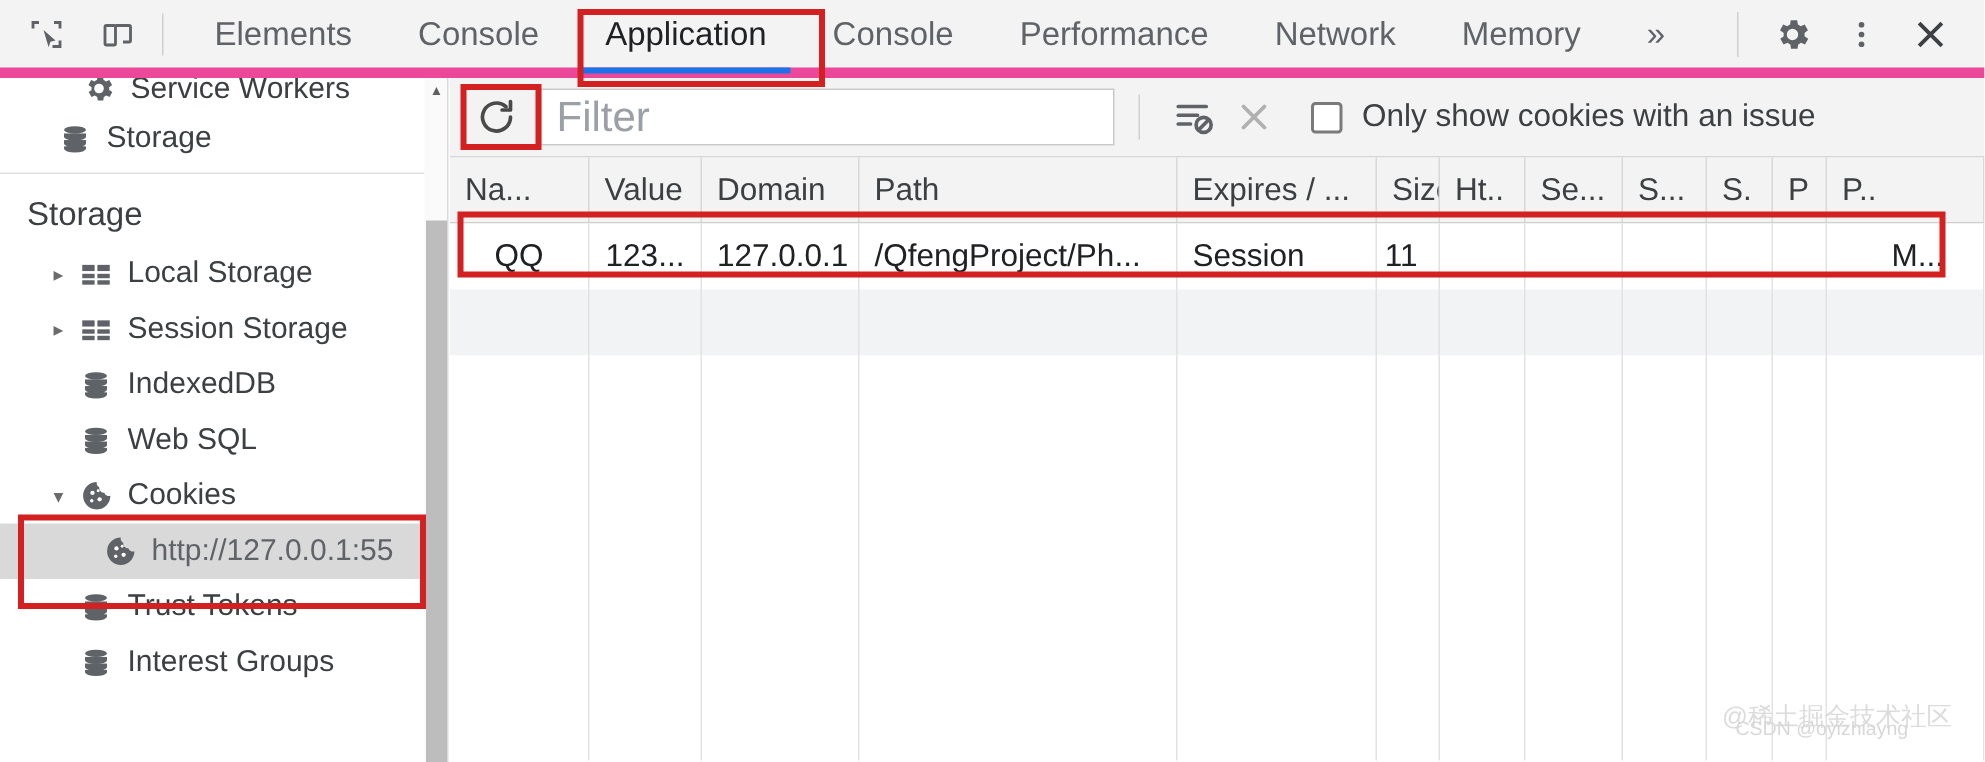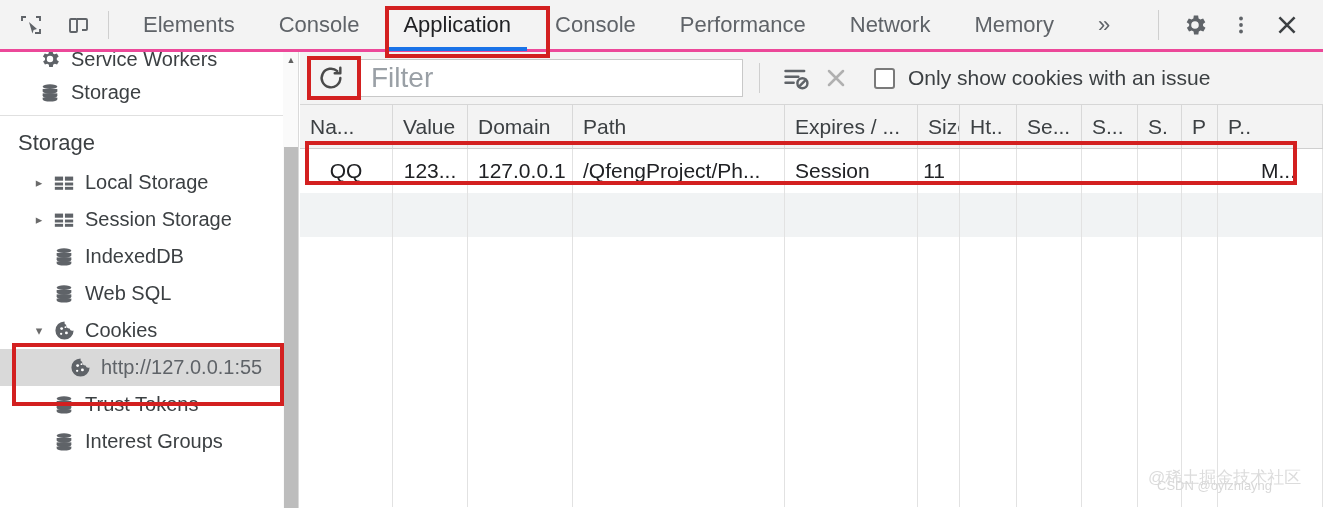--- a/index.html
+++ b/index.html
@@ -8,21 +8,21 @@
     font-family: "Liberation Sans", sans-serif;
     background: #ffffff;
     overflow: hidden;
   }
   #root { position: relative; width: 1323px; height: 508px; }
 
   
   .tabbar {
     position: absolute; left: 0; top: 0; width: 1323px; height: 52px;
     background: #f3f3f3;
-    border-bottom: 3px solid #ec4899;
+    border-bottom: 7px solid #ec4899;
     display: flex; align-items: center;
   }
   .tool-icons { display: flex; align-items: center; padding-left: 14px; gap: 14px; }
   .tool-icon {
     width: 34px; height: 34px; display: flex; align-items: center;
     justify-content: center; color: #5f6368; cursor: pointer;
   }
   .tb-div { width: 1px; height: 28px; background: #cfcfcf; margin: 0 12px; }
   .tabs { display: flex; align-items: center; height: 52px; }
   .tab {
@@ -230,21 +230,21 @@
       <div class="rt-icon">
         <svg width="28" height="28" viewBox="0 0 24 24" fill="none" stroke="#3c4043" stroke-width="2.2">
           <path d="M5.5 5.5l13 13M18.5 5.5l-13 13"></path>
         </svg>
       </div>
     </div>
   </div>
 
   <div class="sidebar">
 
-    <div class="tree-row" style="height:30px;margin-top:-8px;">
+    <div class="tree-row" style="height:30px;margin-top:-8px;margin-left:16px;">
       <span class="tw-spacer"></span>
       <span class="ico">
         <svg width="22" height="22" viewBox="0 0 24 24" fill="#5f6368">
           <path d="M19.4 13a7.9 7.9 0 000-2l2.1-1.6-2-3.5-2.5 1a7.6 7.6 0 00-1.7-1l-.4-2.7h-4l-.4 2.7a7.6 7.6 0 00-1.7 1l-2.5-1-2 3.5L6.6 11a7.9 7.9 0 000 2l-2.1 1.6 2 3.5 2.5-1c.5.4 1.1.8 1.7 1l.4 2.7h4l.4-2.7c.6-.2 1.2-.6 1.7-1l2.5 1 2-3.5L19.4 13zM12 15.5A3.5 3.5 0 1115.5 12 3.5 3.5 0 0112 15.5z"></path>
         </svg>
       </span>
       <span class="lbl">Service Workers</span>
     </div>
 
     <div class="tree-row">

